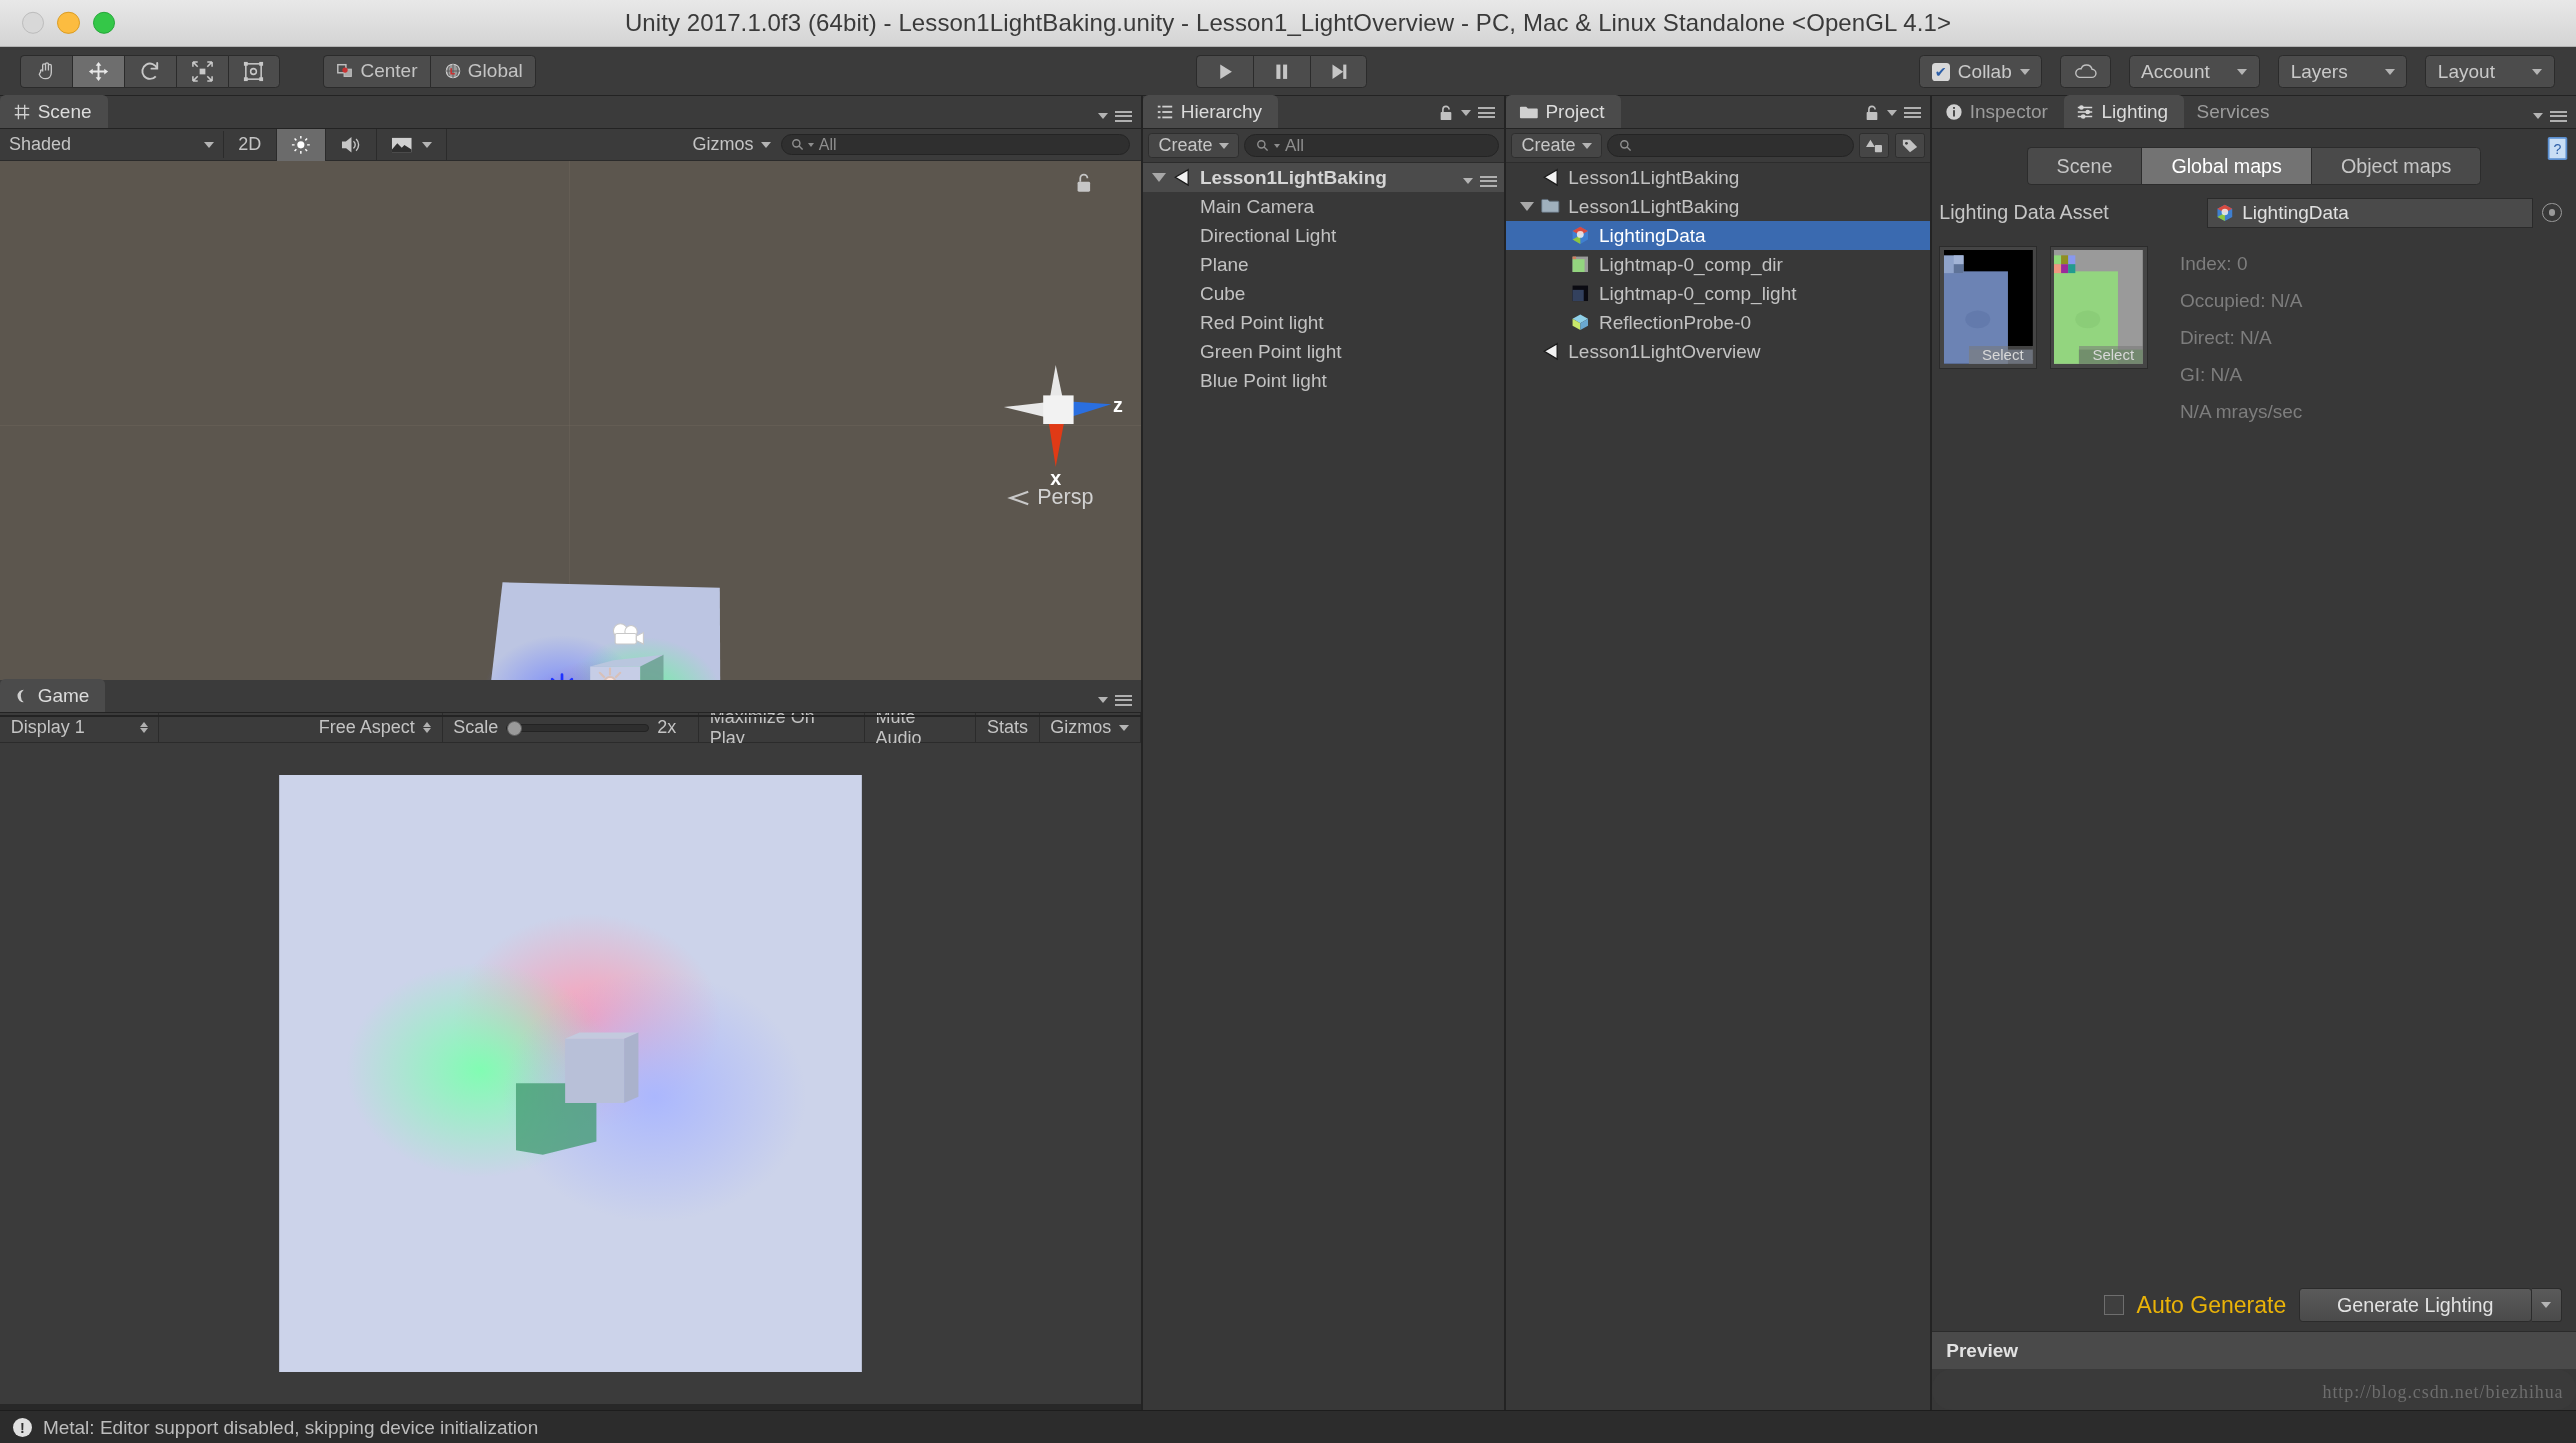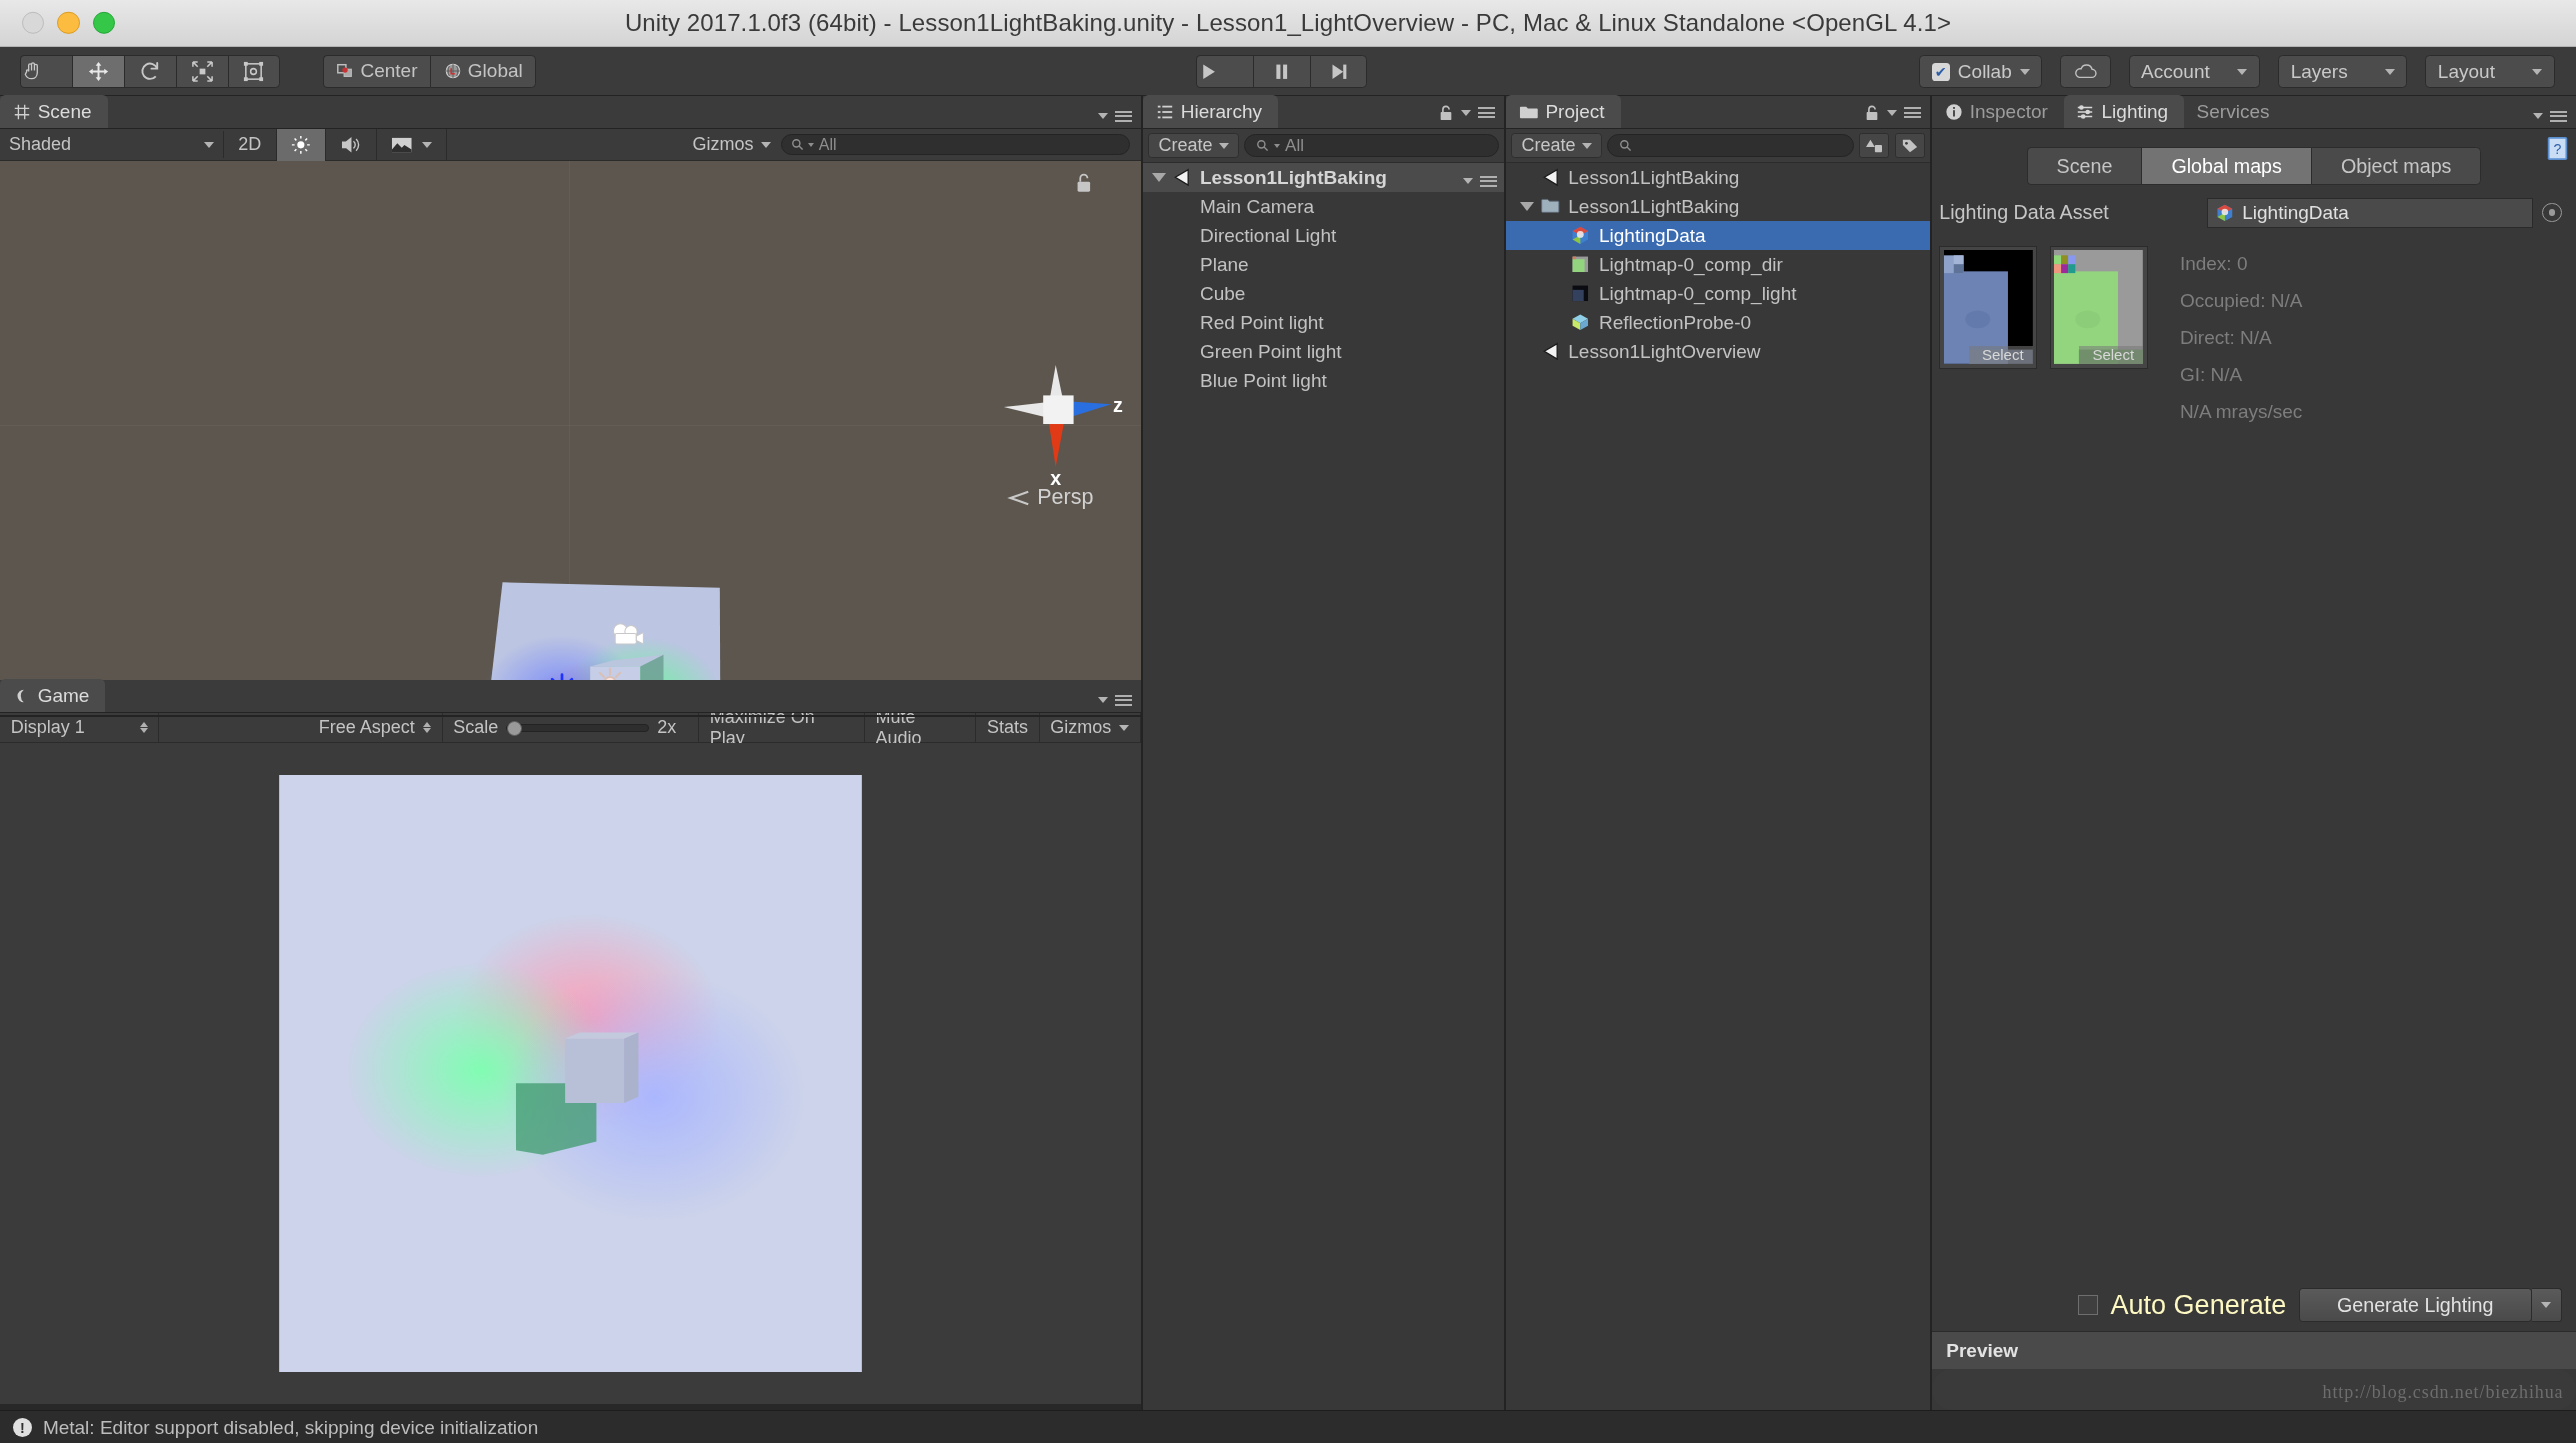--- a/index.html
+++ b/index.html
@@ -34,21 +34,21 @@
     background: #3b3b3b; border-bottom: 0.9px solid #232323;
     display: flex; align-items: center;
   }
   .btn-group { display: flex; margin-left: 19.7px; }
   .tbtn {
     height: 33px; min-width: 52px; background: #4c4c4c;
     border: 0.9px solid #2b2b2b; border-right: none;
     display: flex; align-items: center; justify-content: center;
     color: #c4c4c4; font-size: 19.7px; cursor: default;
   }
-  .tbtn:first-child { border-radius: 4.5px 0 0 4.5px; justify-content: space-between; }
+  .tbtn:first-child { border-radius: 4.5px 0 0 4.5px; }
   .tbtn:last-child  { border-radius: 0 4.5px 4.5px 0; border-right: 0.9px solid #2b2b2b; }
   .tbtn.on { background: #6e6e6e; color: #e8e8e8; }
   .tbtn svg { display: block; }
   .pivot-group { margin-left: 43px; }
   .pivot-group .tbtn { min-width: 0; padding: 0 12.5px; gap: 6.3px; font-size: 19px; }
 
   .playgroup {
     position: absolute; left: 1196px; top: 8px; display: flex;
   }
   .playgroup .tbtn { min-width: 57px; height: 33px; }
@@ -134,21 +134,21 @@
   .maps-area { display: flex; gap: 12.5px; padding: 18px 0 0 7.2px; }
   .map-frame { width: 98px; height: 123px; border: 0.9px solid #2b2b2b; background: #454545; padding: 3.6px; }
   .map-inner { position: relative; width: 100%; height: 100%; overflow: hidden; }
   .map-select { position: absolute; right: 0; bottom: 0; left: 28%; height: 18px; background: rgba(120,120,120,.55); color: #d8d8d8; font-size: 15px; text-align: right; padding-right: 9px; }
   .stats { padding-left: 19.7px; padding-top: 7.2px; display: flex; flex-direction: column; gap: 15px; }
   .stat { font-size: 19px; color: #7d7d7d; }
 
   .bottom-block { position: absolute; left: 0; bottom: 0; width: 100%; }
   .gen-row { display: flex; align-items: center; justify-content: flex-end; gap: 12.5px; padding: 0 14.3px 9px 0; }
   .cbx { width: 19.7px; height: 19.7px; background: #3f3f3f; border: 1.8px solid #6e6e6e; }
-  .gen-label { font-size: 27px; color: #fef9c3; }
+  .gen-label { font-size: 23px; color: #eab308; }
   .genbtn { width: 233px; height: 34px; background: linear-gradient(to bottom,#5a5a5a,#4a4a4a); border: 0.9px solid #2b2b2b; border-radius: 3.6px; display: flex; align-items: center; justify-content: center; font-size: 19.7px; color: #e2e2e2; }
   .genbtn-arrow { width: 30px; height: 34px; background: linear-gradient(to bottom,#5a5a5a,#4a4a4a); border: 0.9px solid #2b2b2b; border-left: none; border-radius: 0 3.6px 3.6px 0; display: flex; align-items: center; justify-content: center; }
   .lmstats { margin: 0 14.3px 7.2px 14.3px; height: 73px; background: #3d3d3d; border: 0.9px solid #2b2b2b; display: flex; align-items: flex-start; padding: 10.7px 14.3px; font-size: 19px; color: #c0c0c0; }
   .preview-bar { height: 38px; background: #4a4a4a; border-top: 0.9px solid #2b2b2b; display: flex; align-items: center; padding-left: 14.3px; font-size: 19px; font-weight: bold; color: #e2e2e2; }
   .preview-body { height: 41px; background: #3a3a3a; position: relative; border-radius: 20px; }
   .watermark { position: absolute; right: 12.5px; bottom: 7.2px; font-family: "Liberation Serif", serif; font-size: 18px; color: #6d6d6d; letter-spacing: 0.9px; }
 
   
   .statusbar {
     position: absolute; left: 0; bottom: 0; width: 2576px; height: 34px;

